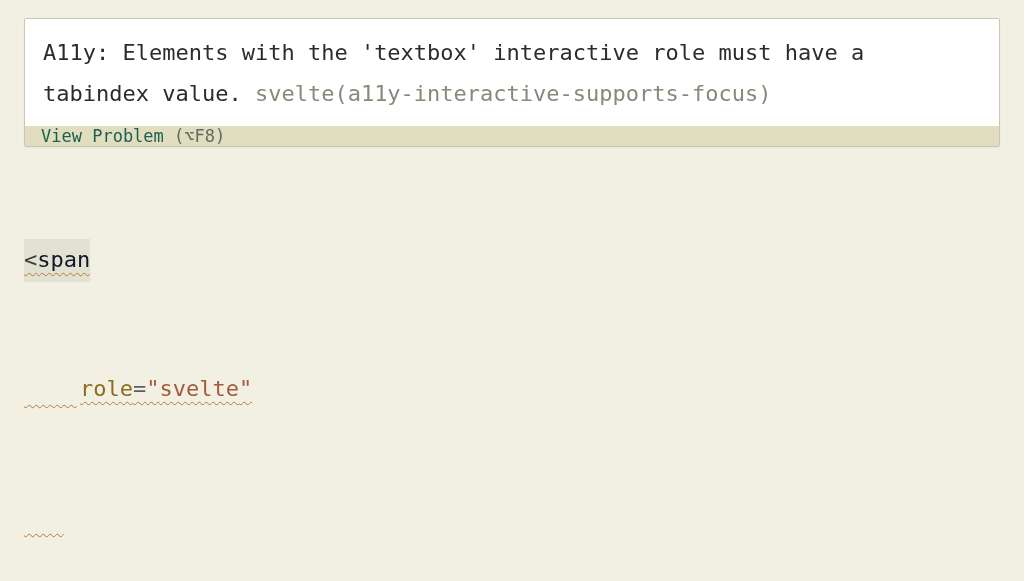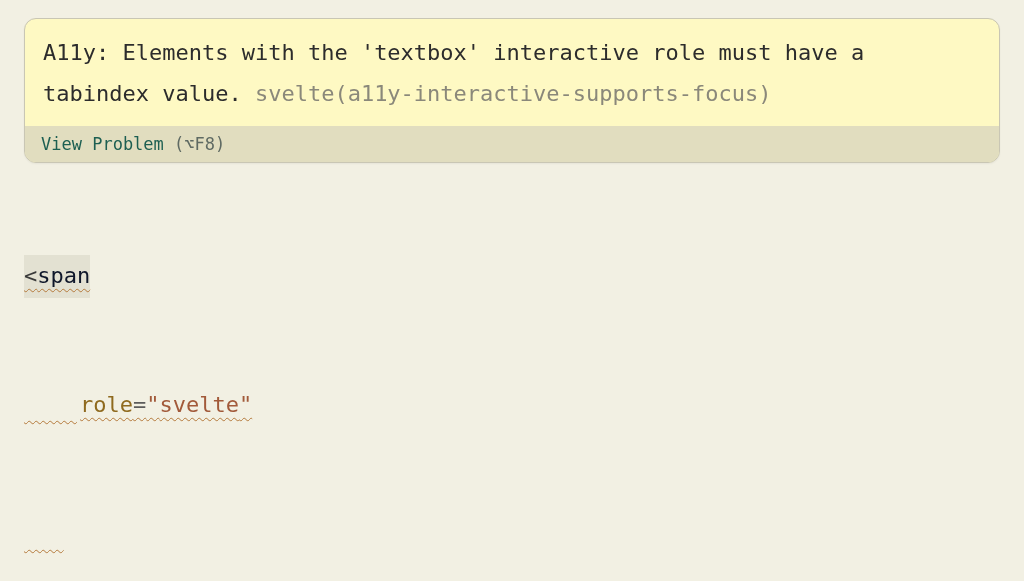--- a/index.html
+++ b/index.html
@@ -9,35 +9,35 @@
     background: #f2f0e3;
     font-family: ui-monospace, "SF Mono", Menlo, Consolas, monospace;
     font-size: 21px;
     color: #333;
     overflow: hidden;
   }
   .wrap { padding: 18px 24px; }
 
   .tooltip {
     border: 1px solid #c9c6b4;
-    border-radius: 12px;
-    background: #fef9c3;
+    border-radius: 2px;
+    background: #ffffff;
     box-shadow: 0 1px 2px rgba(0,0,0,0.05);
     overflow: hidden;
   }
   .tooltip-body {
     padding: 14px 18px 12px 18px;
     line-height: 1.85;
     font-size: 22px;
   }
   .msg-main { color: #2c2c2c; }
   .msg-dim  { color: #8a887a; }
   .tooltip-actions {
     background: #e1ddbf;
-    padding: 8px 16px;
+    padding: 0 16px;
     display: flex;
     gap: 24px;
     font-size: 17px;
     color: #1d5f52;
   }
   .action { cursor: pointer; }
   .kbd { color: #5f6a63; }
 
   .code {
     margin-top: 6px;

